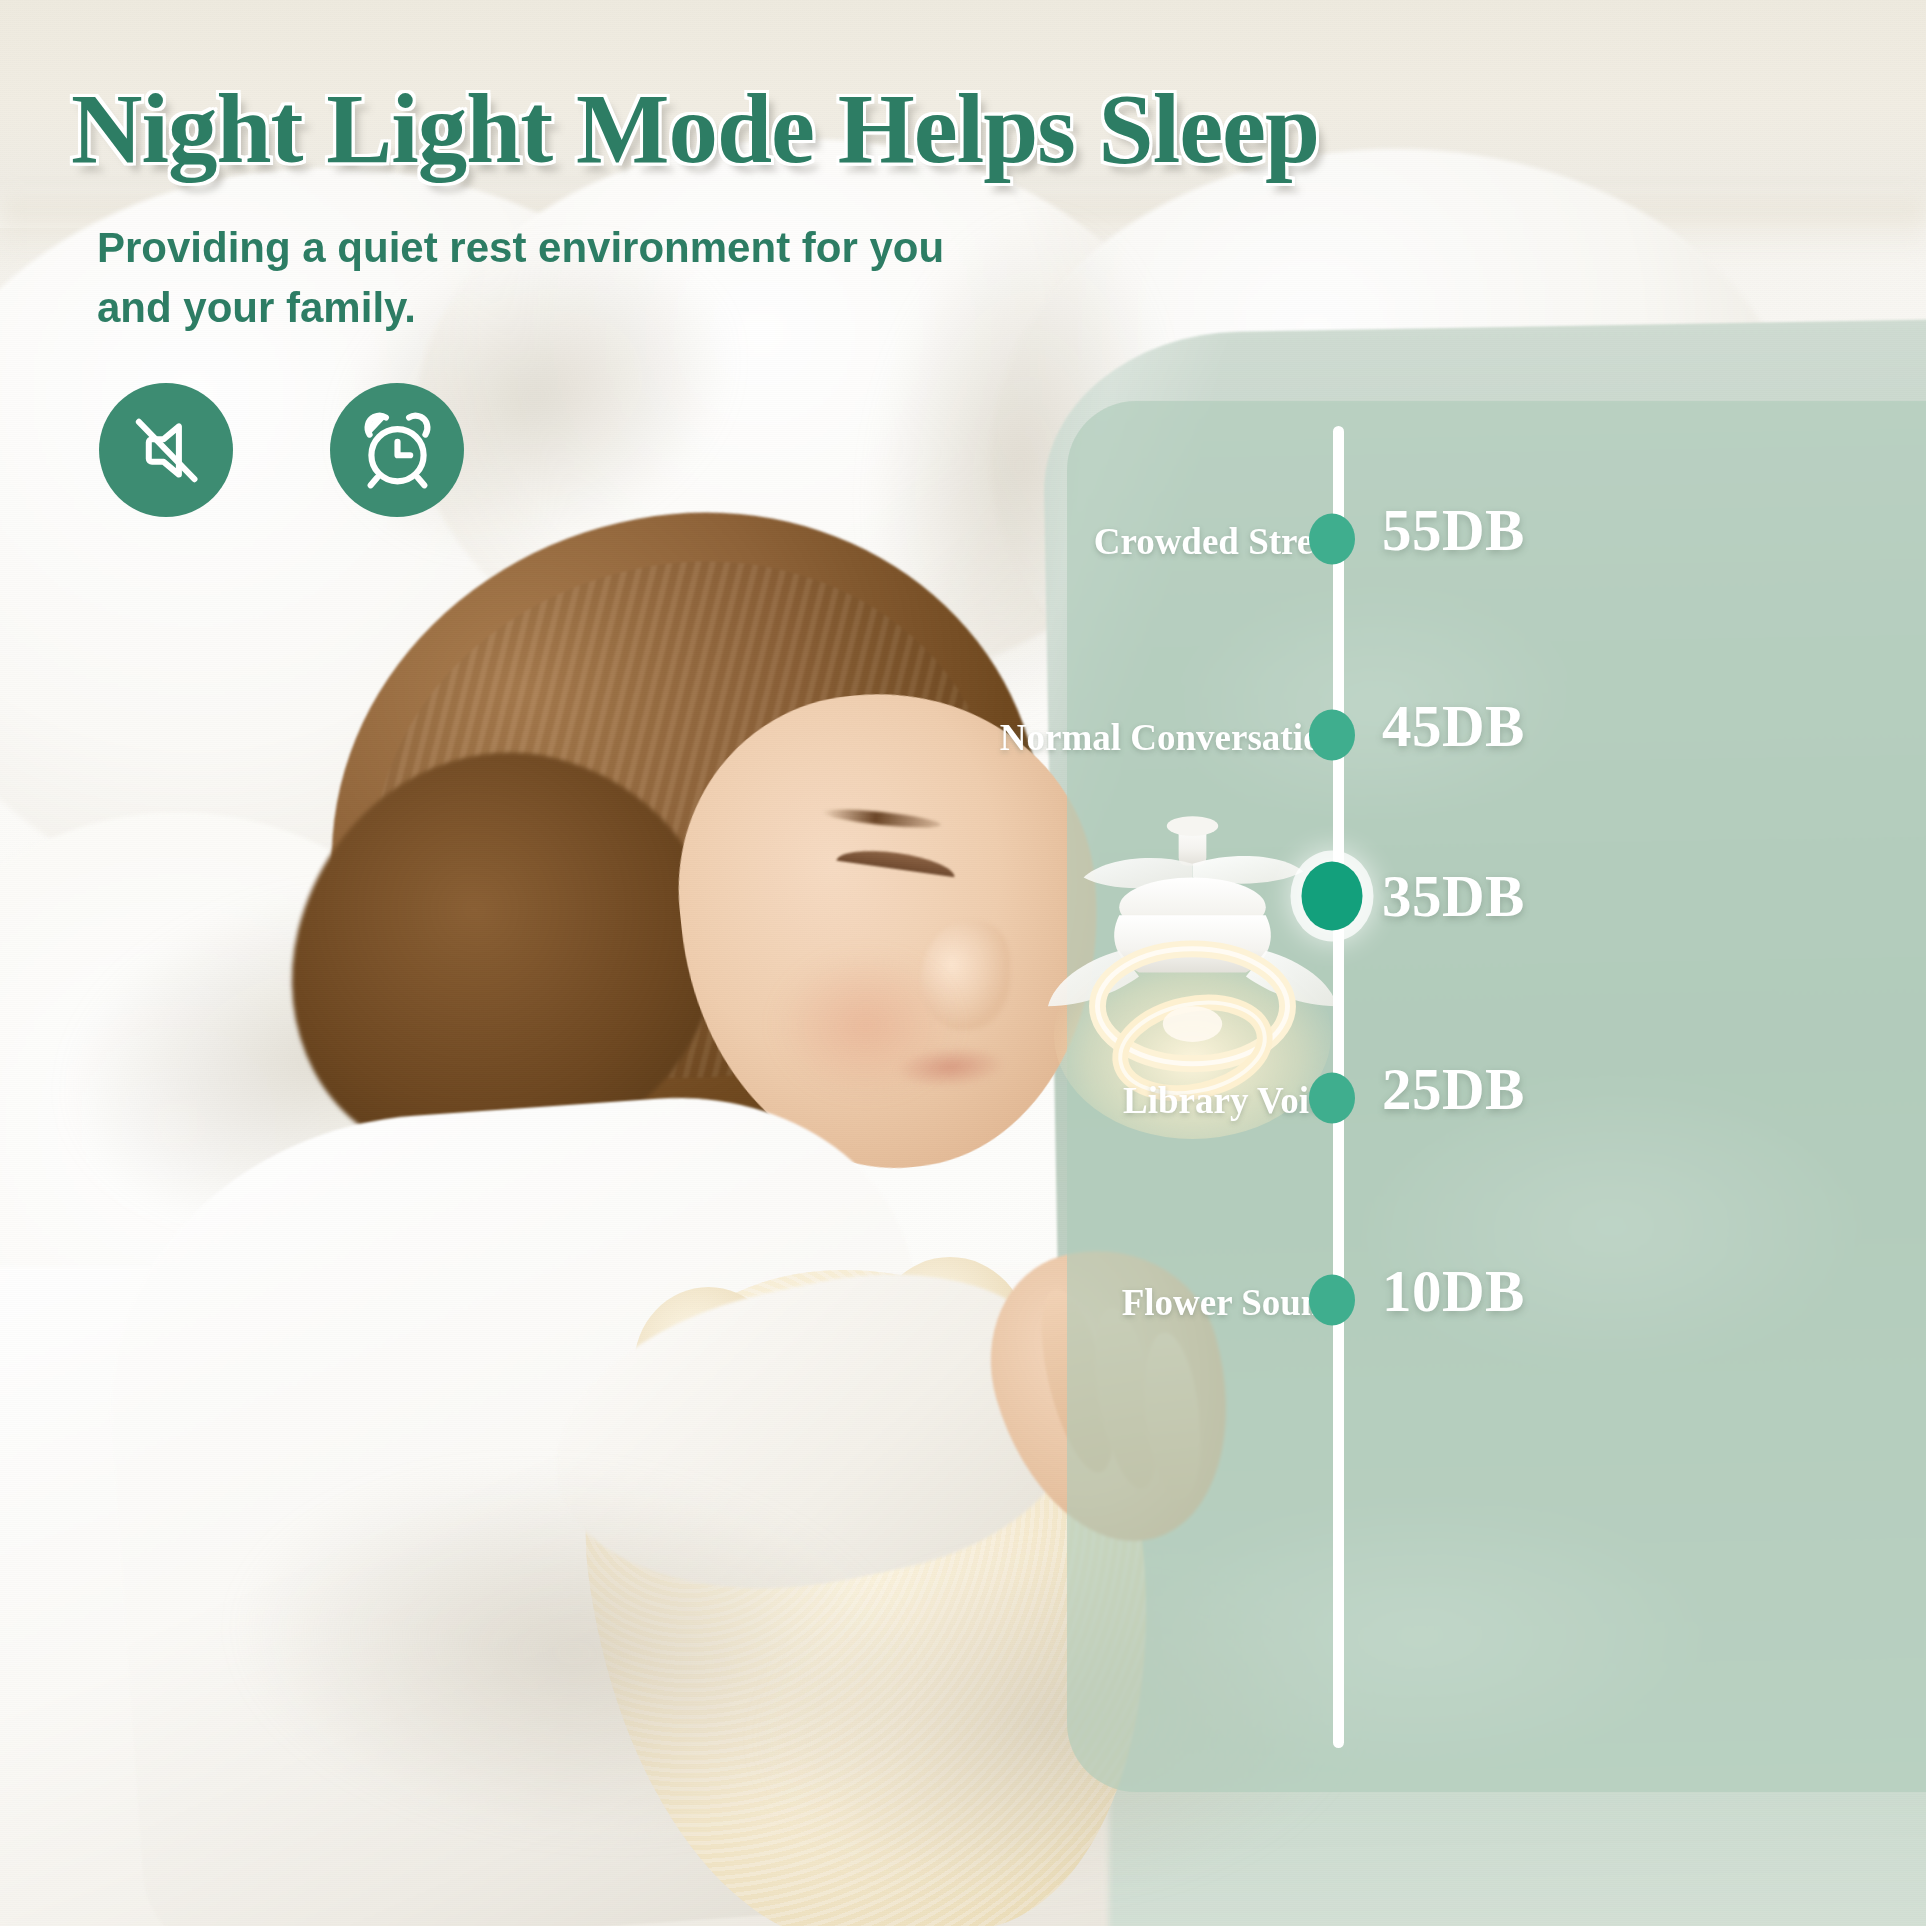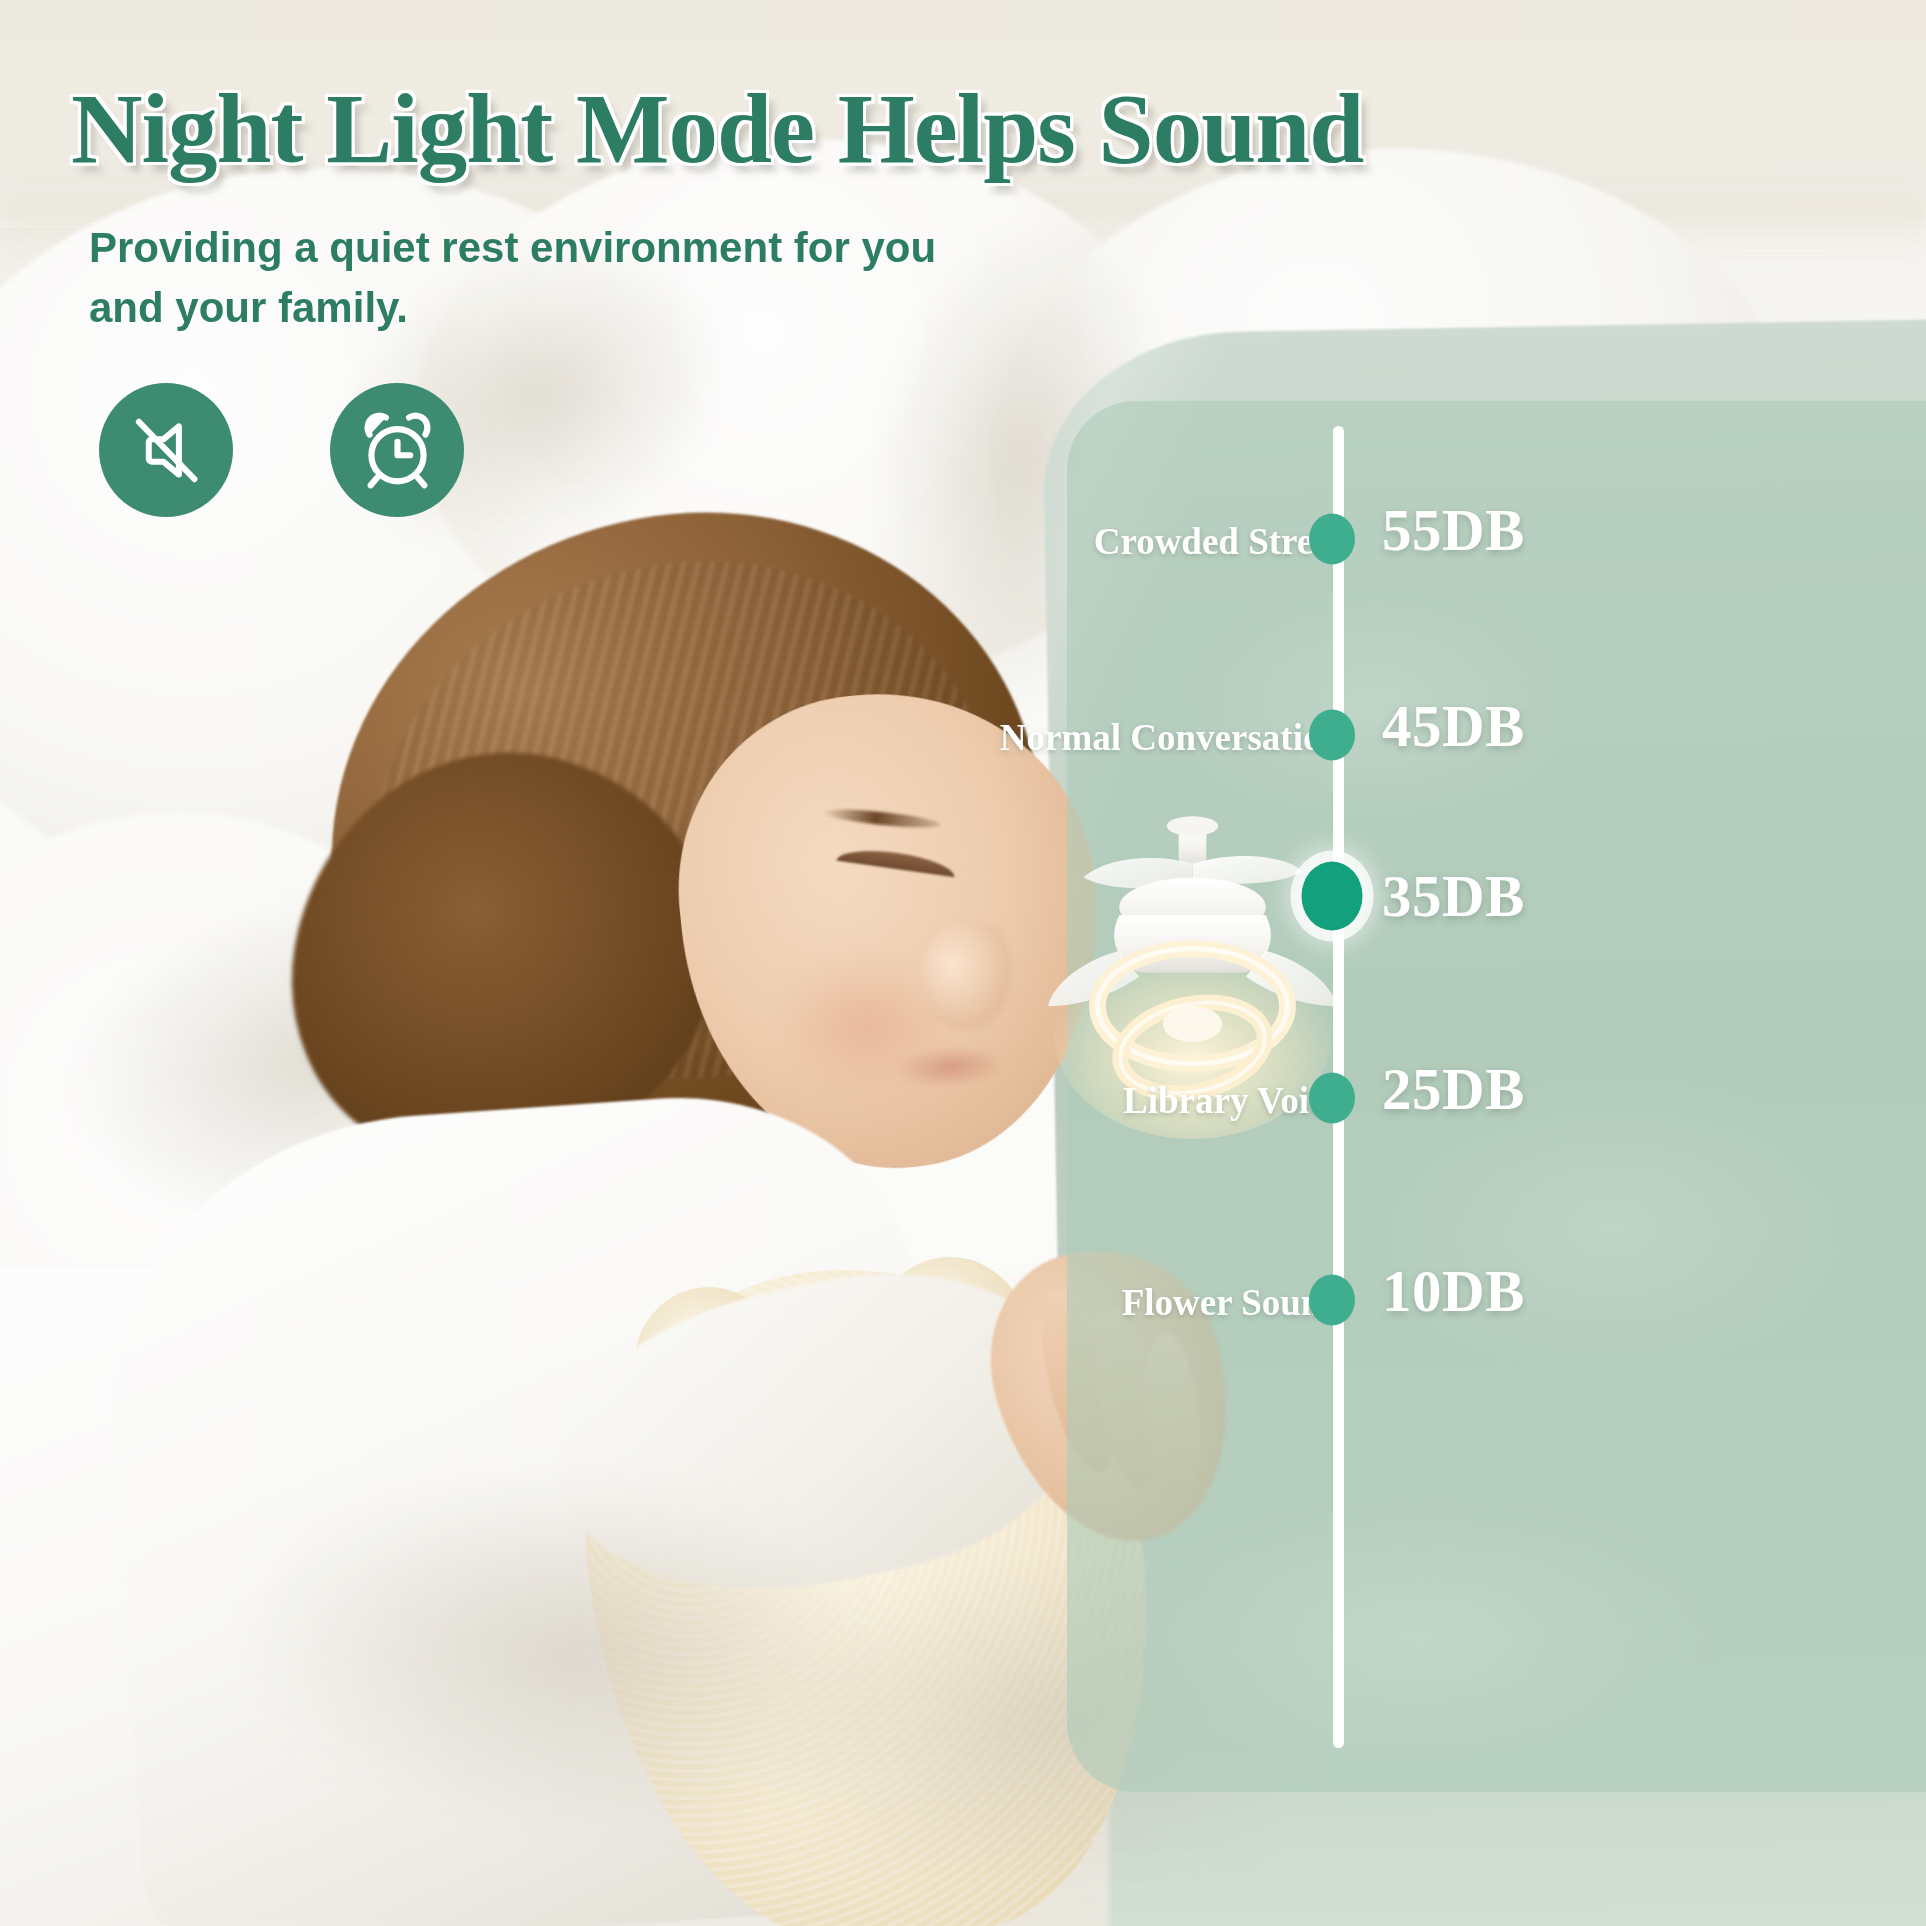--- a/index.html
+++ b/index.html
@@ -190,21 +190,21 @@
     line-height:1.05;
     color:#2d7d64;
     letter-spacing:-1px;
     white-space:nowrap;
     text-shadow:
       3px 0 0 #fff, -3px 0 0 #fff, 0 3px 0 #fff, 0 -3px 0 #fff,
       3px 3px 0 #fff, -3px 3px 0 #fff, 3px -3px 0 #fff, -3px -3px 0 #fff,
       7px 9px 7px rgba(120,118,110,.35);
   }
   .subtitle{
-    position:absolute; left:89px; top:218px;
+    position:absolute; left:97px; top:218px;
     width:871px;
     font-family:"Liberation Sans", sans-serif;
     font-weight:bold;
     font-size:42px;
     line-height:1.42;
     color:#2d7d64;
   }
 
   
   .icon-row{ position:absolute; left:99px; top:383px; display:flex; gap:97px; }
@@ -310,21 +310,21 @@
   <div class="hand"></div>
   <div class="finger" style="left:1049px;top:1287px;width:57px;height:188px;transform:rotate(-14deg);"></div>
   <div class="finger" style="left:1099px;top:1307px;width:55px;height:183px;transform:rotate(-10deg);"></div>
   <div class="finger" style="left:1146px;top:1332px;width:53px;height:168px;transform:rotate(-6deg);"></div>
 
   <div class="fold f4"></div>
   <div class="fold f5"></div>
   <div class="grain"></div>
 </div>
 
-<div class="title">Night Light Mode Helps Sound</div>
+<div class="title">Night Light Mode Helps Sleep</div>
 <div class="subtitle">Providing a quiet rest environment for you and your family.</div>
 
 <div class="icon-row">
 
   <div class="icon-circle">
     <svg width="85" height="85" viewBox="0 0 24 24" fill="none" stroke="#ffffff" stroke-width="1.7" stroke-linecap="round" stroke-linejoin="round">
       <path d="M15.5 5.2v13.6l-4.3-3.6H7.9a.9.9 0 0 1-.9-.9V9.7a.9.9 0 0 1 .9-.9h3.3z"></path>
       <line x1="4.2" y1="3.9" x2="19.9" y2="20.1"></line>
     </svg>
   </div>

